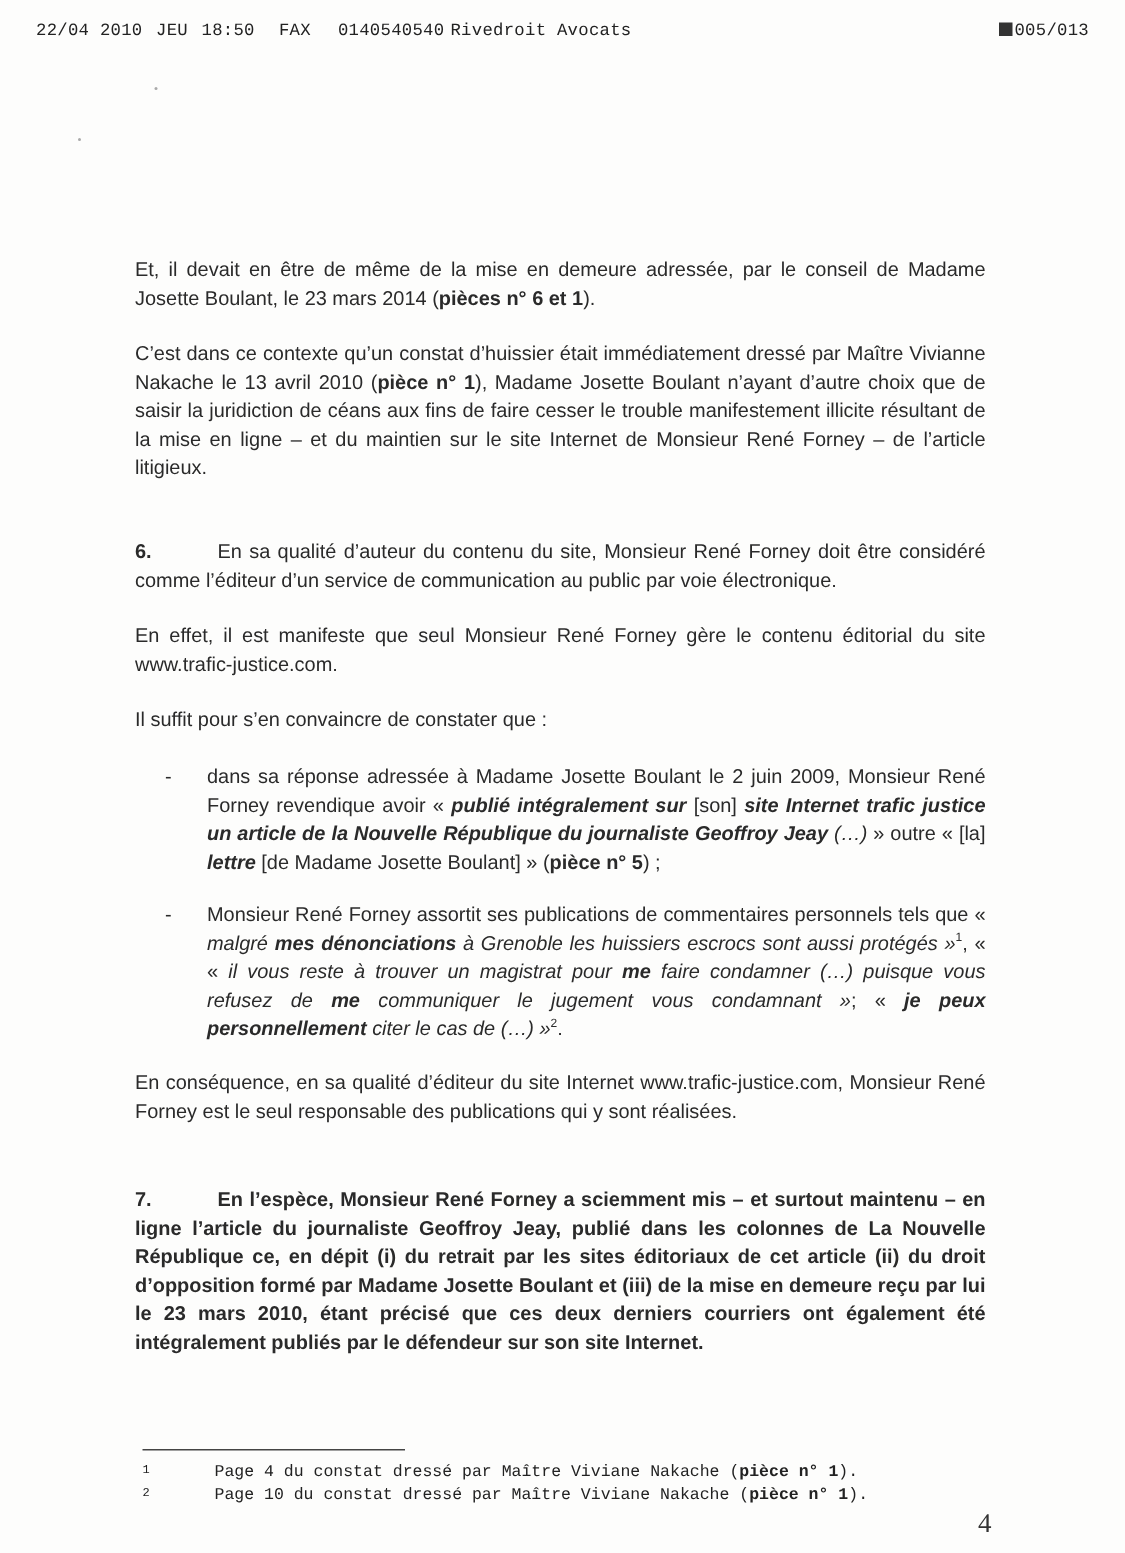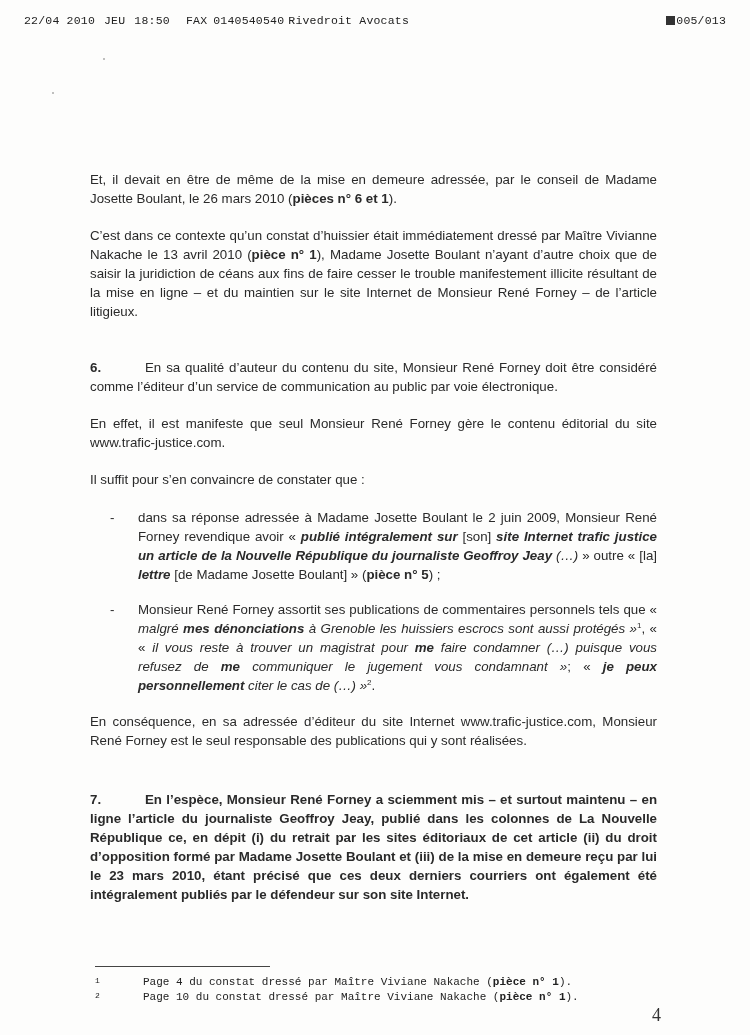--- a/index.html
+++ b/index.html
@@ -25,32 +25,32 @@
   .fn { position:absolute; left:95px; font-family:Liberation Mono, monospace; font-size:11px; color:#222; }
   .fn .m { display:inline-block; width:48px; font-size:8px; vertical-align:2px; }
   .page-num { position:absolute; left:652px; top:1005px; font-family:"Liberation Serif", serif; font-size:18px; color:#333; }
 </style>
 </head>
 <body>
 
 <div class="fax-header">
   <div class="fax-left">
     <span>22/04 2010</span><span>JEU</span><span>18:50</span>
-    <span style="margin-right:6px">FAX</span><span style="margin-right:4px">0140540540</span><span>Rivedroit Avocats</span>
+    <span style="margin-right:18px">FAX</span><span style="margin-right:4px">0140540540</span><span>Rivedroit Avocats</span>
   </div>
   <div class="fax-right">
     <span class="fax-box"></span><span>005/013</span>
   </div>
 </div>
 
 <div class="speck" style="left:103px;top:58px"></div>
 <div class="speck" style="left:52px;top:92px"></div>
 
 <div class="body-text" style="top:170px">
-  <p class="p"><span>Et, il devait en être de même de la mise en demeure adressée, par le conseil de Madame Josette Boulant, le 26 mars 2010 (</span><span class="b">pièces n° 6 et 1</span><span>).</span></p>
+  <p class="p"><span>Et, il devait en être de même de la mise en demeure adressée, par le conseil de Madame Josette Boulant, le 23 mars 2014 (</span><span class="b">pièces n° 6 et 1</span><span>).</span></p>
 </div>
 
 <div class="body-text" style="top:226px">
   <p class="p"><span>C’est dans ce contexte qu’un constat d’huissier était immédiatement dressé par Maître Vivianne Nakache le 13 avril 2010 (</span><span class="b">pièce n° 1</span><span>), Madame Josette Boulant n’ayant d’autre choix que de saisir la juridiction de céans aux fins de faire cesser le trouble manifestement illicite résultant de la mise en ligne – et du maintien sur le site Internet de Monsieur René Forney – de l’article litigieux.</span></p>
 </div>
 
 <div class="body-text" style="top:358px">
   <p class="p"><span class="num">6.</span><span>En sa qualité d’auteur du contenu du site, Monsieur René Forney doit être considéré comme l’éditeur d’un service de communication au public par voie électronique.</span></p>
 </div>
 
@@ -64,21 +64,21 @@
 
 <div class="body-text" style="top:508px">
   <p class="p bullet"><span class="dash">-</span><span>dans sa réponse adressée à Madame Josette Boulant le 2 juin 2009, Monsieur René Forney revendique avoir « </span><span class="b i">publié intégralement sur </span><span class="u">[son]</span><span class="b i u"> site Internet trafic justice</span><span class="b i"> un article de la Nouvelle République du journaliste Geoffroy Jeay </span><span class="i">(…)</span><span> » outre « [la] </span><span class="b i">lettre</span><span> [de Madame Josette Boulant] » (</span><span class="b">pièce n° 5</span><span>) ;</span></p>
 </div>
 
 <div class="body-text" style="top:600px">
   <p class="p bullet"><span class="dash">-</span><span>Monsieur René Forney assortit ses publications de commentaires personnels tels que « </span><span class="i">malgré </span><span class="b i u">mes</span><span class="b i"> dénonciations</span><span class="i"> à Grenoble les huissiers escrocs sont aussi protégés »</span><sup>1</sup><span>, « « </span><span class="i">il vous reste à trouver un magistrat pour </span><span class="b i u">me</span><span class="i"> faire condamner (…) puisque vous refusez de </span><span class="b i u">me</span><span class="i"> communiquer le jugement vous condamnant »</span><span>; « </span><span class="b i u">je peux personnellement</span><span class="i"> citer le cas de (…) »</span><sup>2</sup><span>.</span></p>
 </div>
 
 <div class="body-text" style="top:712px">
-  <p class="p"><span>En conséquence, en sa adressée d’éditeur du site Internet </span><span class="u">www.trafic-justice.com</span><span>, Monsieur René Forney est le seul responsable des publications qui y sont réalisées.</span></p>
+  <p class="p"><span>En conséquence, en sa qualité d’éditeur du site Internet </span><span class="u">www.trafic-justice.com</span><span>, Monsieur René Forney est le seul responsable des publications qui y sont réalisées.</span></p>
 </div>
 
 <div class="body-text b" style="top:790px">
   <p class="p"><span class="num">7.</span><span>En l’espèce, Monsieur René Forney a sciemment mis – et surtout maintenu – en ligne l’article du journaliste Geoffroy Jeay, publié dans les colonnes de La Nouvelle République ce, en dépit (i) du retrait par les sites éditoriaux de cet article (ii) du droit d’opposition formé par Madame Josette Boulant et (iii) de la mise en demeure reçu par lui le 23 mars 2010, étant précisé que ces deux derniers courriers ont également été intégralement publiés par le défendeur sur son site Internet.</span></p>
 </div>
 
 <div class="fn-rule"></div>
 <div class="fn" style="top:976px">
   <span class="m">1</span><span>Page 4 du constat dressé par Maître Viviane Nakache (</span><span class="b">pièce n° 1</span><span>).</span>
 </div>

